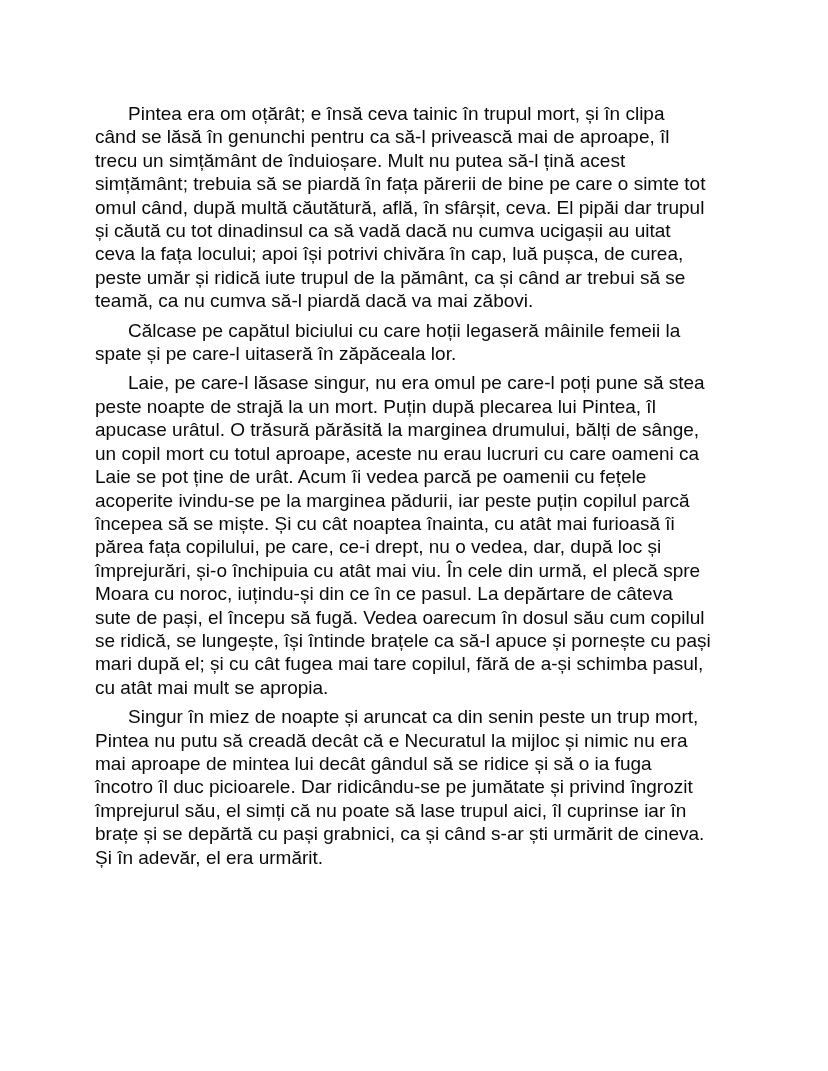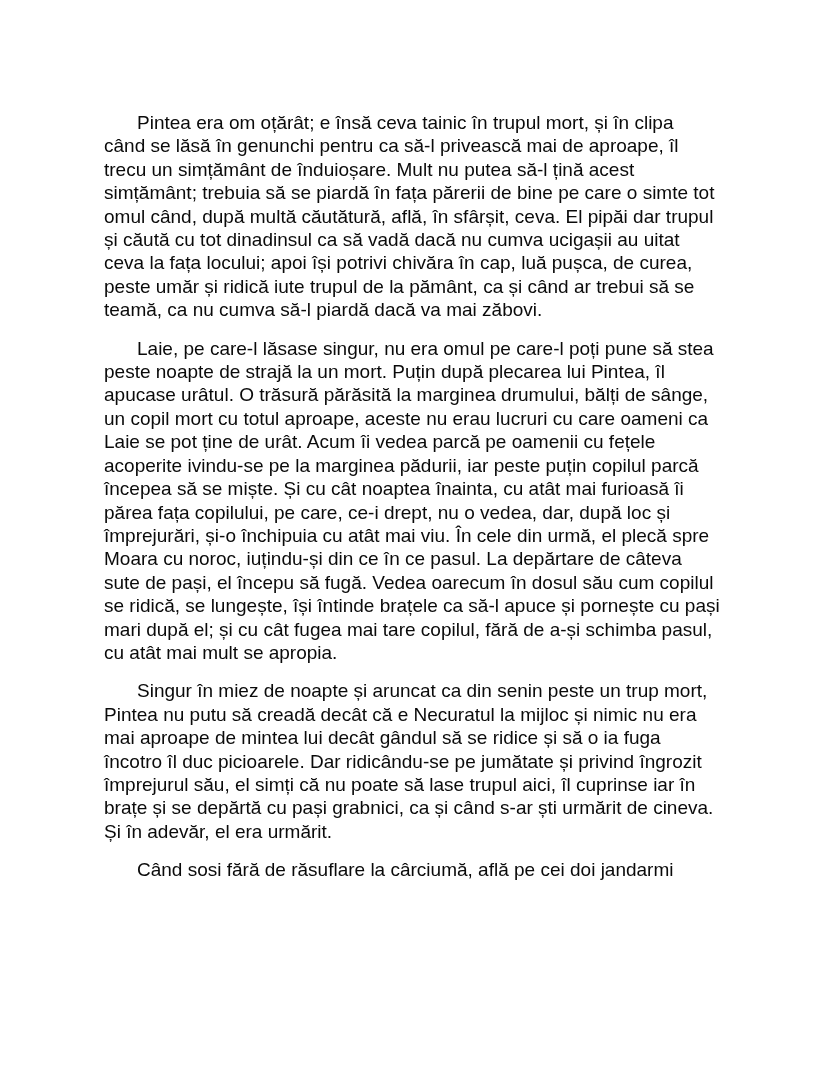--- a/index.html
+++ b/index.html
@@ -19,40 +19,42 @@
     left: 89px;
     top: 96px;
     width: 690px;
     font-family: "Liberation Sans", "DejaVu Sans", sans-serif;
     font-size: 19px;
     line-height: 23.4px;
     color: #0a0a0a;
     letter-spacing: 0;
   }
   .para {
-    margin: 15px;
+    margin: 6px;
     padding: 0;
     white-space: pre;       
     text-indent: 33px;      
   }
 </style>
 </head>
 <body>
 
 <div class="page">
   <div class="text-block">
     <p class="para">Pintea era om oțărât; e însă ceva tainic în trupul mort, și în clipa
 când se lăsă în genunchi pentru ca să-l privească mai de aproape, îl
 trecu un simțământ de înduioșare. Mult nu putea să-l țină acest
 simțământ; trebuia să se piardă în fața părerii de bine pe care o simte tot
 omul când, după multă căutătură, află, în sfârșit, ceva. El pipăi dar trupul
 și căută cu tot dinadinsul ca să vadă dacă nu cumva ucigașii au uitat
 ceva la fața locului; apoi își potrivi chivăra în cap, luă pușca, de curea,
 peste umăr și ridică iute trupul de la pământ, ca și când ar trebui să se
 teamă, ca nu cumva să-l piardă dacă va mai zăbovi.</p>
+    <p class="para">Călcase pe capătul biciului cu care hoții legaseră mâinile femeii la
+spate și pe care-l uitaseră în zăpăceala lor.</p>
     <p class="para">Laie, pe care-l lăsase singur, nu era omul pe care-l poți pune să stea
 peste noapte de strajă la un mort. Puțin după plecarea lui Pintea, îl
 apucase urâtul. O trăsură părăsită la marginea drumului, bălți de sânge,
 un copil mort cu totul aproape, aceste nu erau lucruri cu care oameni ca
 Laie se pot ține de urât. Acum îi vedea parcă pe oamenii cu fețele
 acoperite ivindu-se pe la marginea pădurii, iar peste puțin copilul parcă
 începea să se miște. Și cu cât noaptea înainta, cu atât mai furioasă îi
 părea fața copilului, pe care, ce-i drept, nu o vedea, dar, după loc și
 împrejurări, și-o închipuia cu atât mai viu. În cele din urmă, el plecă spre
 Moara cu noroc, iuțindu-și din ce în ce pasul. La depărtare de câteva
@@ -60,15 +62,14 @@
 se ridică, se lungește, își întinde brațele ca să-l apuce și pornește cu pași
 mari după el; și cu cât fugea mai tare copilul, fără de a-și schimba pasul,
 cu atât mai mult se apropia.</p>
     <p class="para">Singur în miez de noapte și aruncat ca din senin peste un trup mort,
 Pintea nu putu să creadă decât că e Necuratul la mijloc și nimic nu era
 mai aproape de mintea lui decât gândul să se ridice și să o ia fuga
 încotro îl duc picioarele. Dar ridicându-se pe jumătate și privind îngrozit
 împrejurul său, el simți că nu poate să lase trupul aici, îl cuprinse iar în
 brațe și se depărtă cu pași grabnici, ca și când s-ar ști urmărit de cineva.
 Și în adevăr, el era urmărit.</p>
-    <p class="para">Când sosi fără de răsuflare la cârciumă, află pe cei doi jandarmi</p>
   </div>
 </div>
 
 </body></html>

